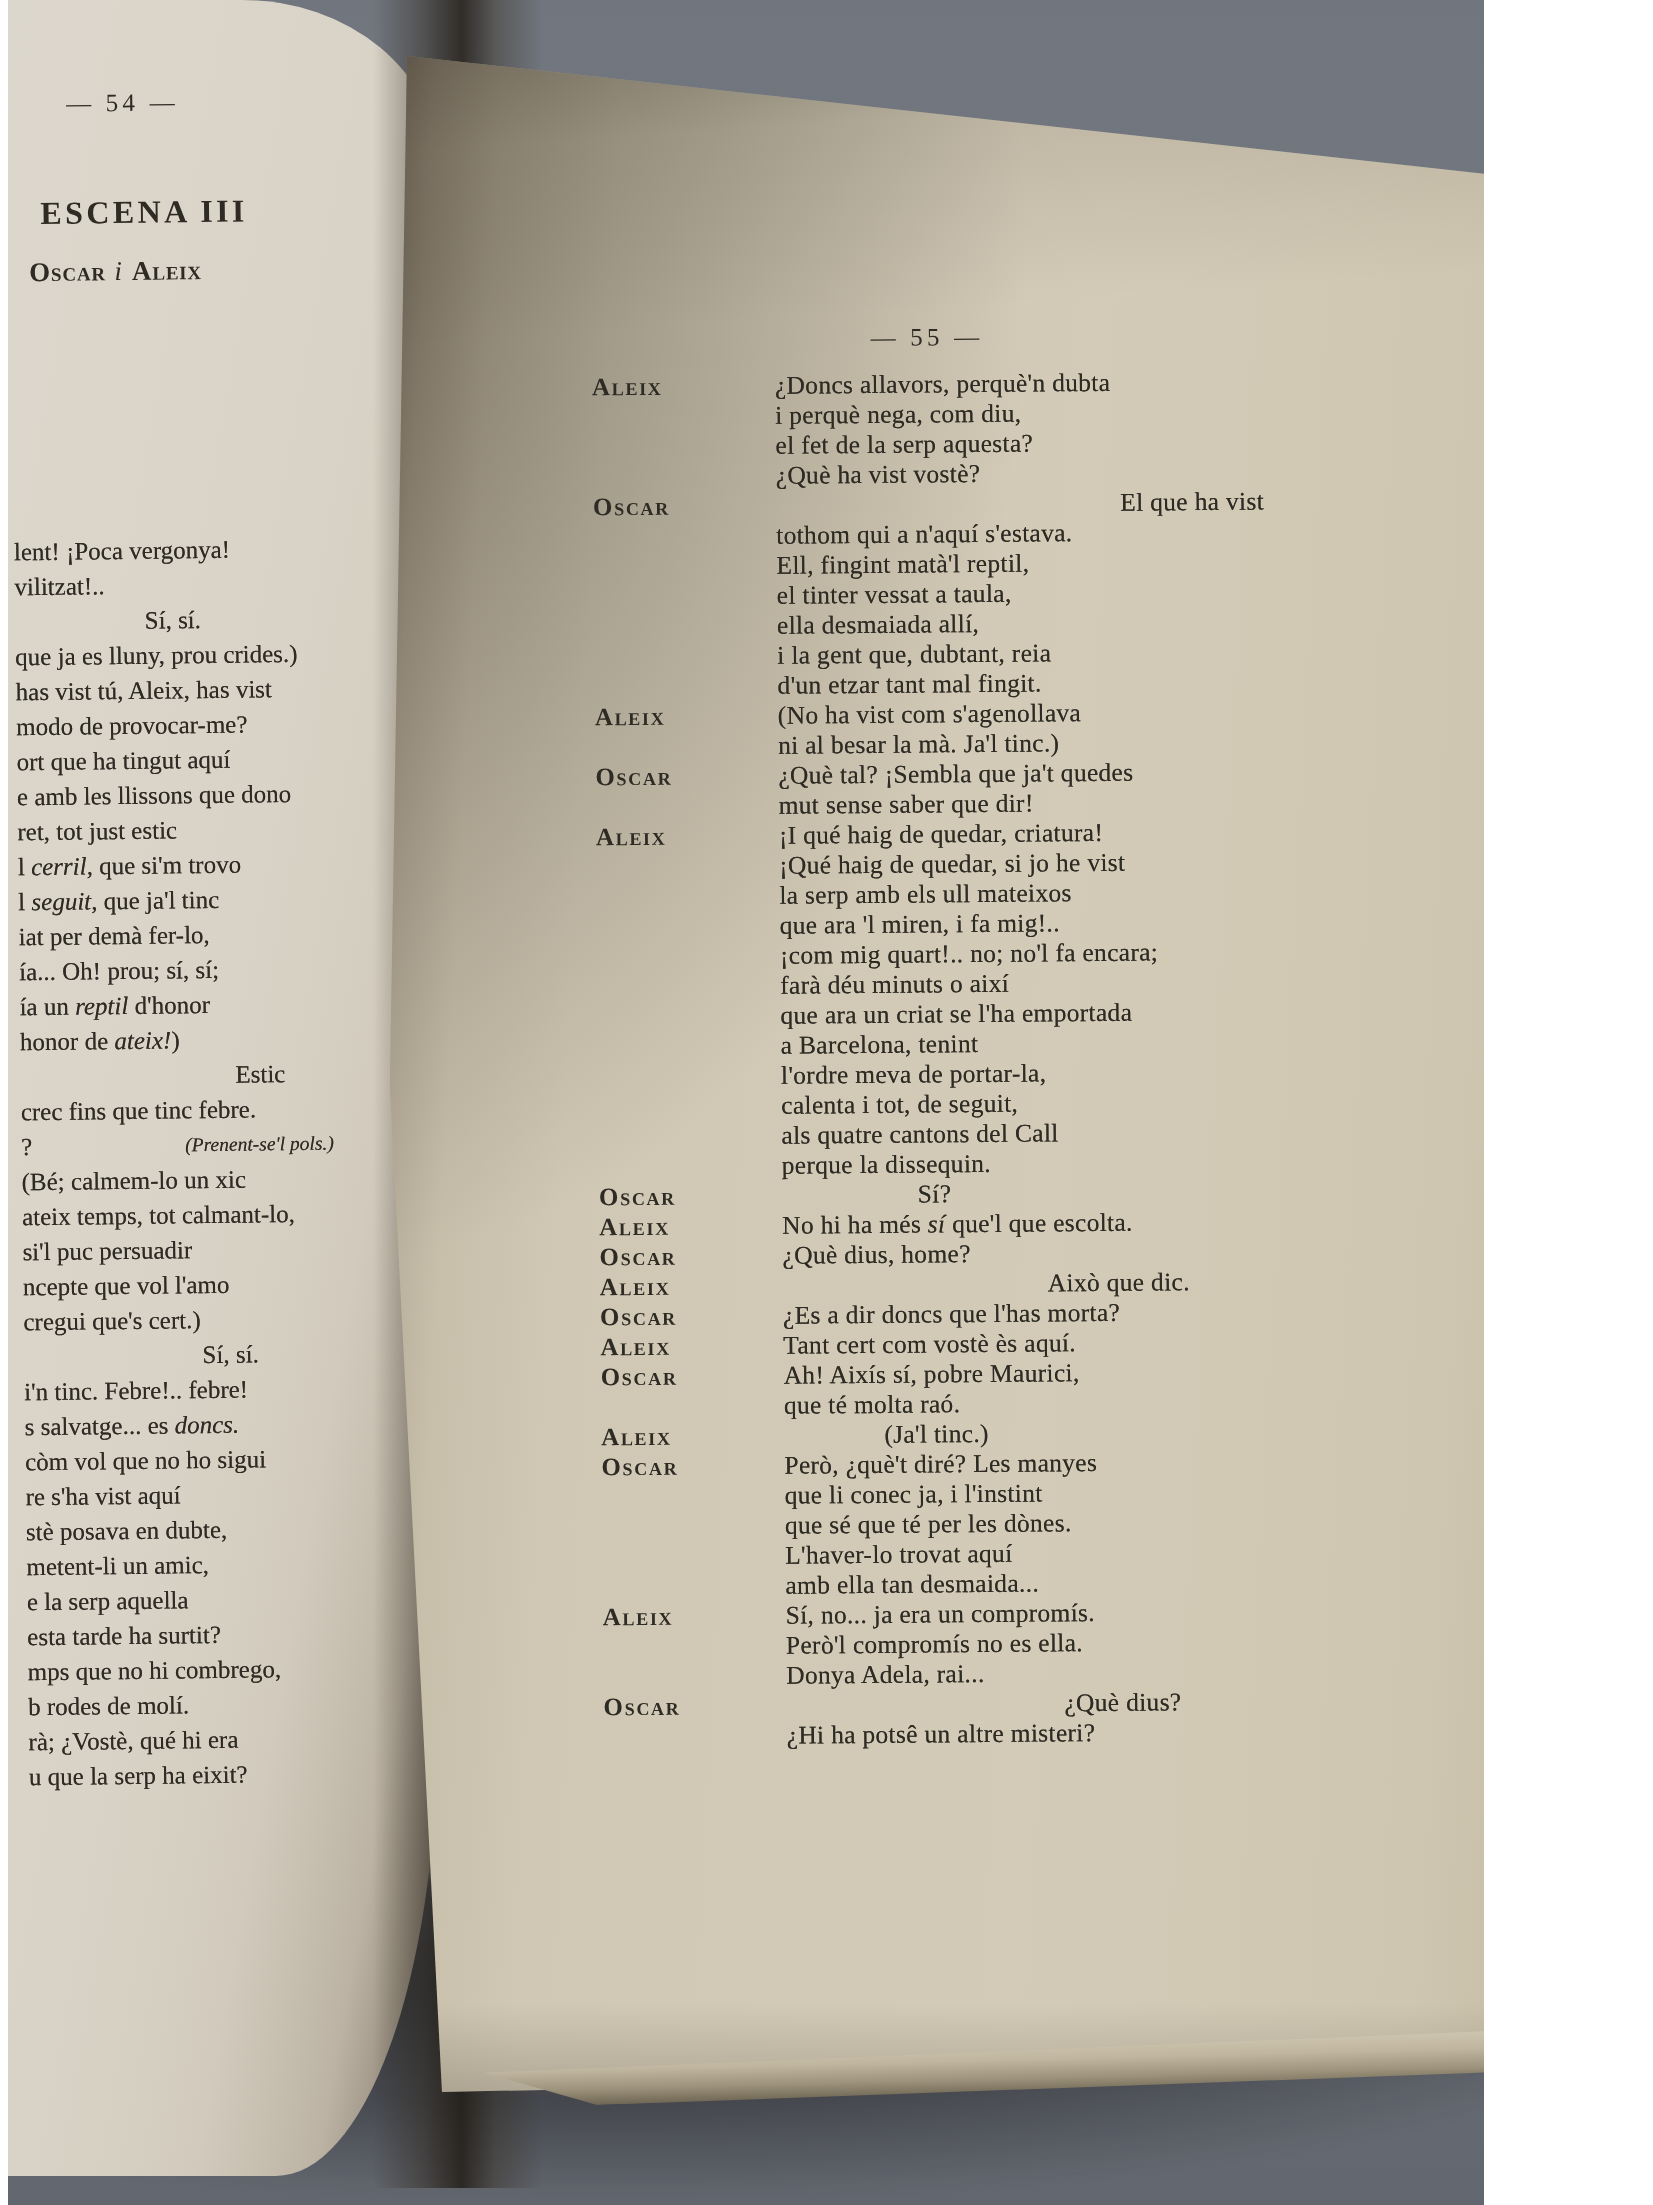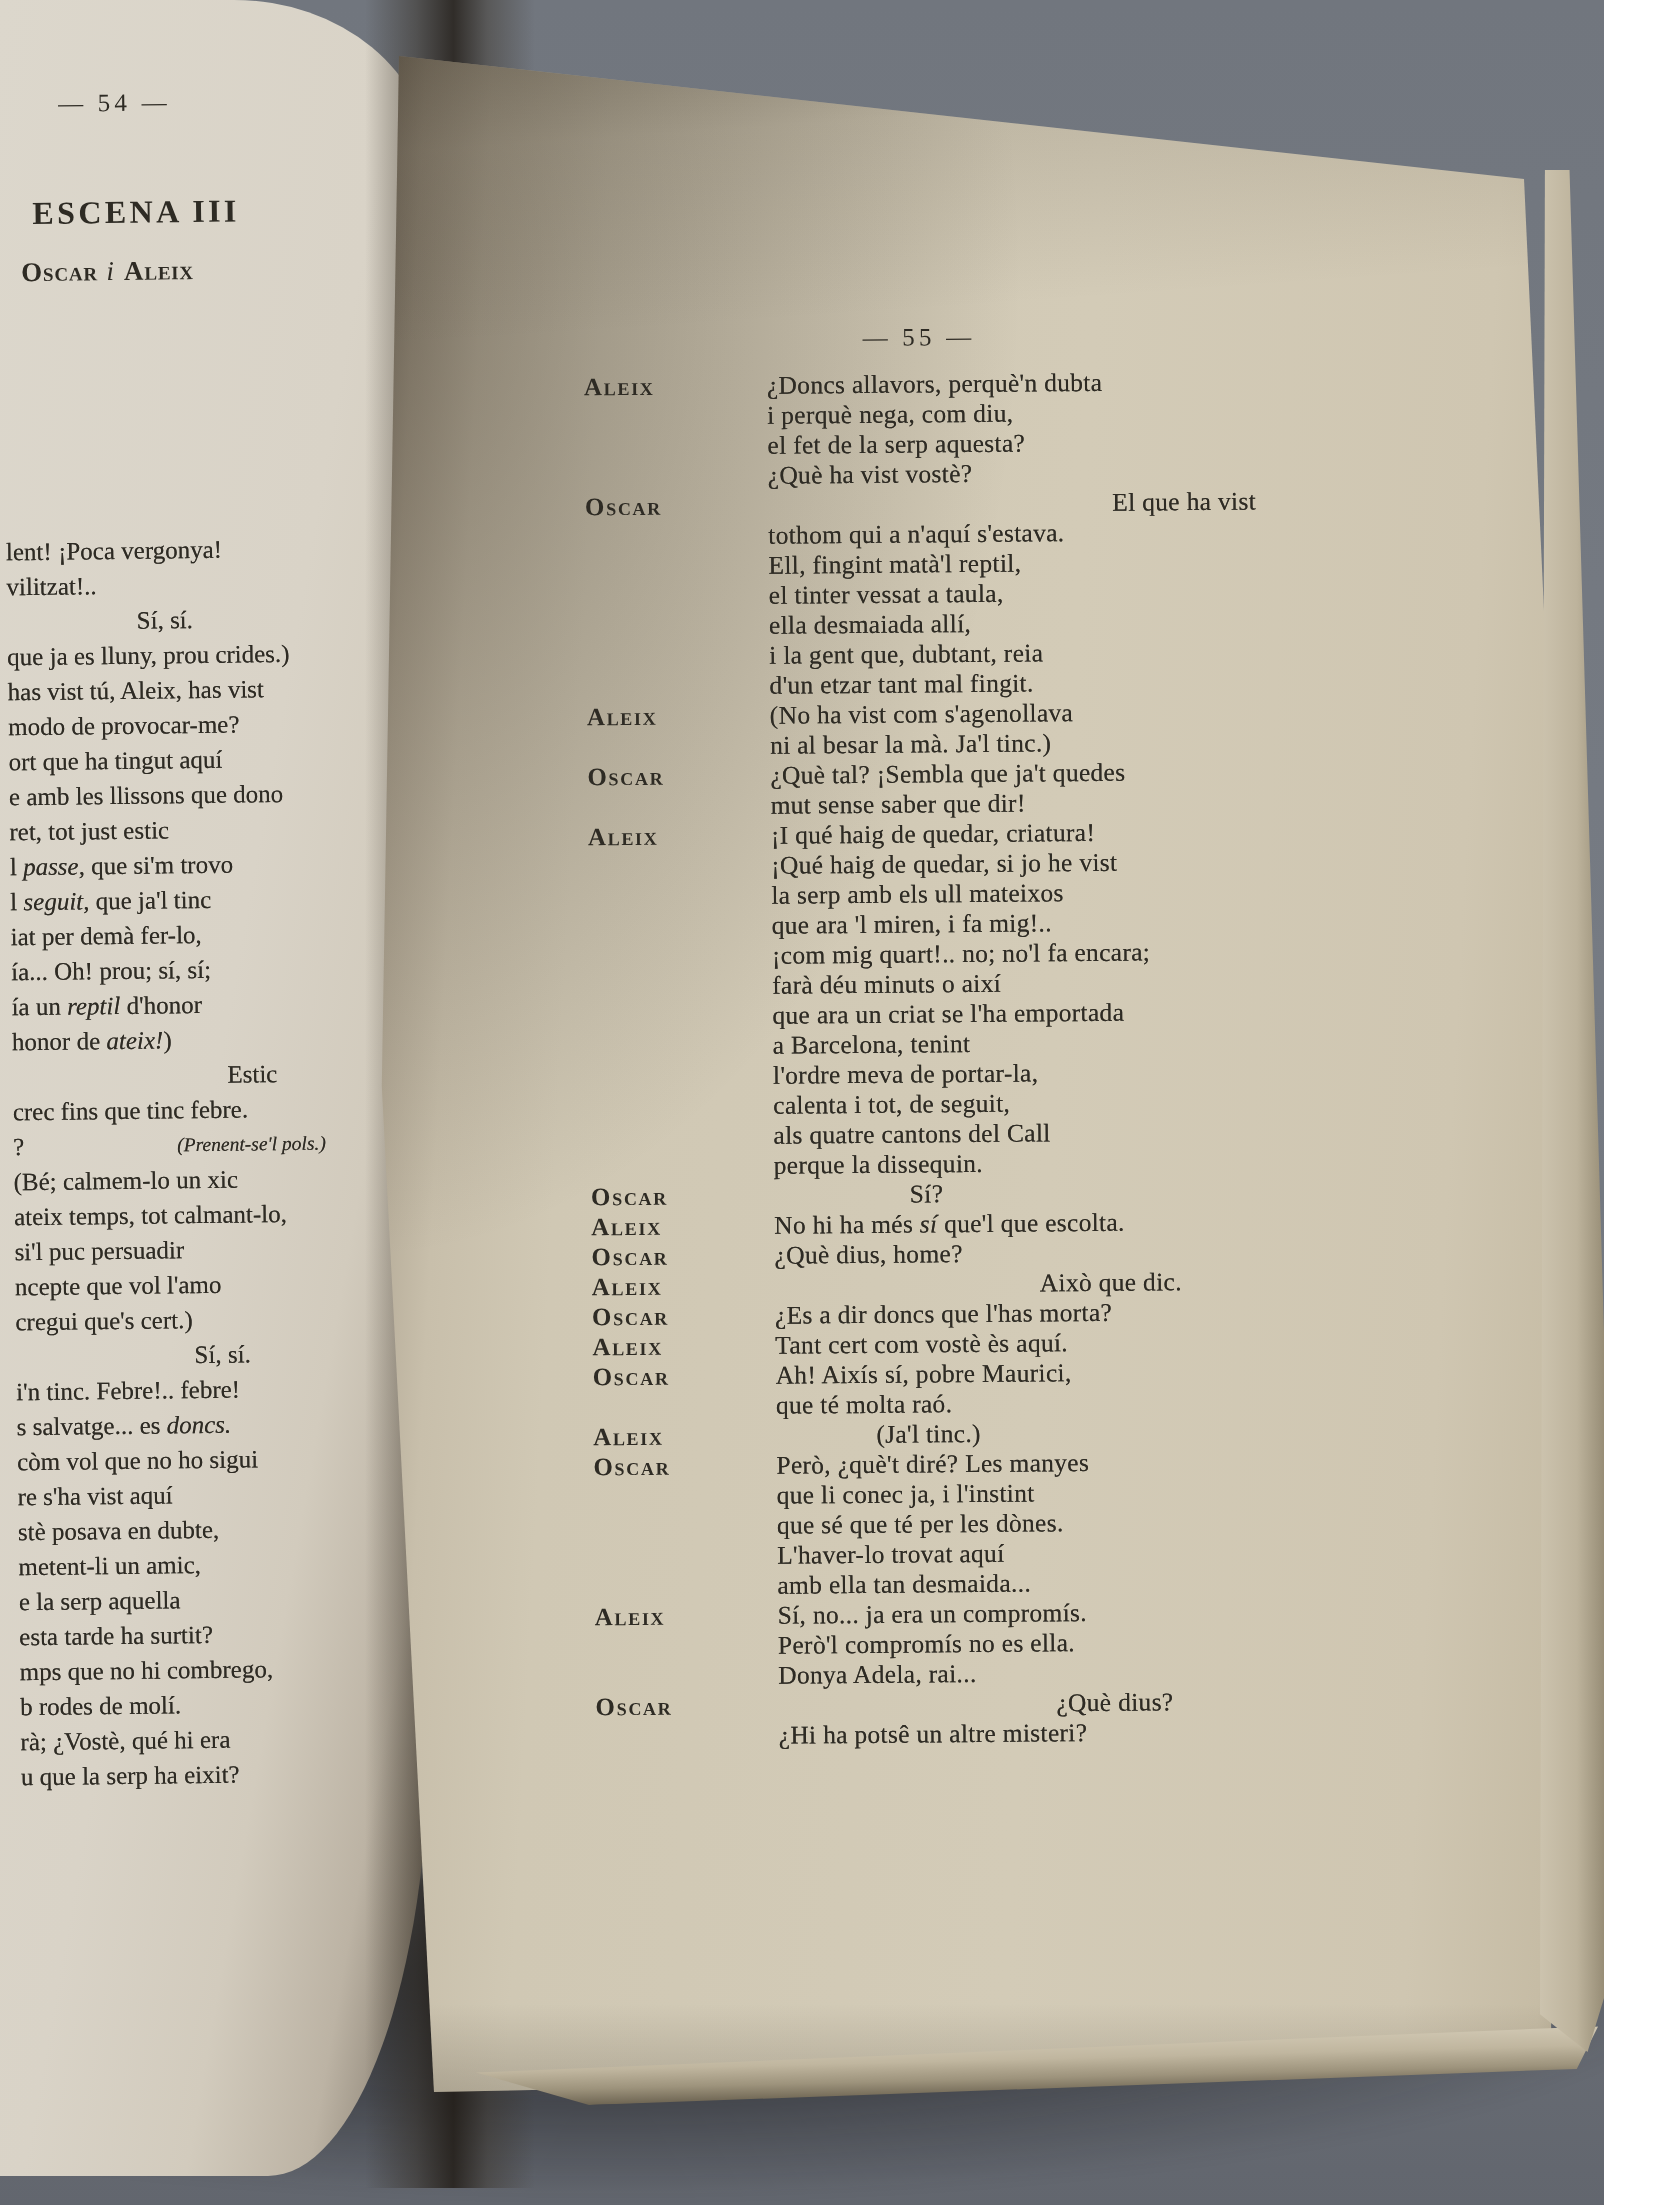--- a/index.html
+++ b/index.html
@@ -1,20 +1,21 @@
 <!DOCTYPE html>
 <html style="font-size:13.6px"><head>
 <meta charset="utf-8">
 <style>
   html,body{margin:0;padding:0;}
   .screenshot{
-    position:relative; width:1604px; height:2205px; overflow:hidden;
+    position:relative; width:1476px; height:2205px; overflow:hidden;
     background:linear-gradient(180deg,#71767e 0%,#767b83 45%,#6e737b 80%,#62666e 100%);
     font-family:"Liberation Serif","DejaVu Serif",serif;
     color:#2e2b24;
+    margin-left:8px;
   }
   
   .book-shadow{
     position:absolute; left:-68px; top:1878px; width:1785px; height:323px;
     background:radial-gradient(ellipse at 38% 30%, rgba(10,10,12,0.62) 0%, rgba(15,15,18,0.35) 42%, rgba(0,0,0,0) 70%);
     filter:blur(5.1px);
   }
   
   .left-page{
     position:absolute; left:0; top:0; width:429px; height:2176px;
@@ -90,21 +91,21 @@
       <div class="lp-lines">
           <div class="line">lent! ¡Poca vergonya!</div>
           <div class="line">vilitzat!..</div>
           <div class="line aligned" style="text-align: center;">Sí, sí.</div>
           <div class="line">que ja es lluny, prou crides.)</div>
           <div class="line">has vist tú, Aleix, has vist</div>
           <div class="line">modo de provocar-me?</div>
           <div class="line">ort que ha tingut aquí</div>
           <div class="line">e amb les llissons que dono</div>
           <div class="line">ret, tot just estic</div>
-          <div class="line"><span>l </span><span class="it">passe,</span><span> que si'm trovo</span></div>
+          <div class="line"><span>l </span><span class="it">cerril,</span><span> que si'm trovo</span></div>
           <div class="line"><span>l </span><span class="it">seguit,</span><span> que ja'l tinc</span></div>
           <div class="line">iat per demà fer-lo,</div>
           <div class="line">ía... Oh! prou; sí, sí;</div>
           <div class="line"><span>ía un </span><span class="it">reptil</span><span> d'honor</span></div>
           <div class="line"><span>honor de </span><span class="it">ateix!</span><span>)</span></div>
           <div class="line aligned" style="text-align: right; padding-right: 51px;">Estic</div>
           <div class="line">crec fins que tinc febre.</div>
           <div class="line">
             <span class="dual-left">?</span>
             <span class="stage-note">(Prenent-se'l pols.)</span>

